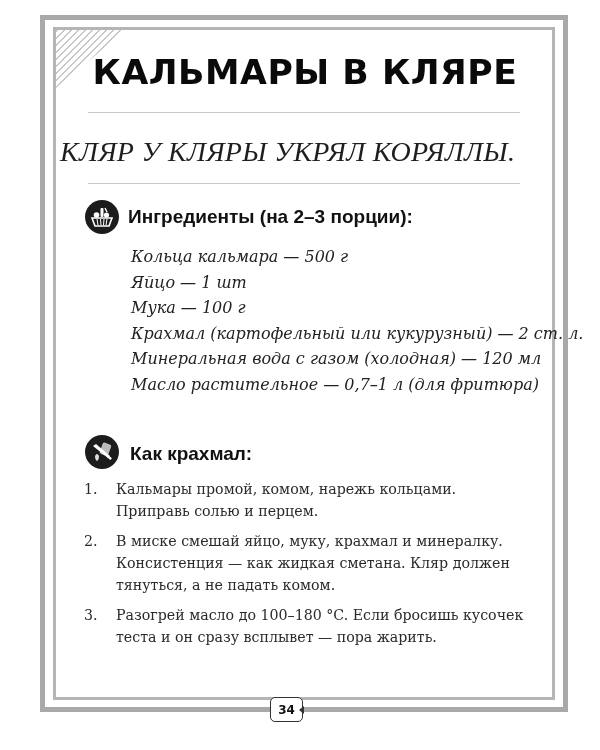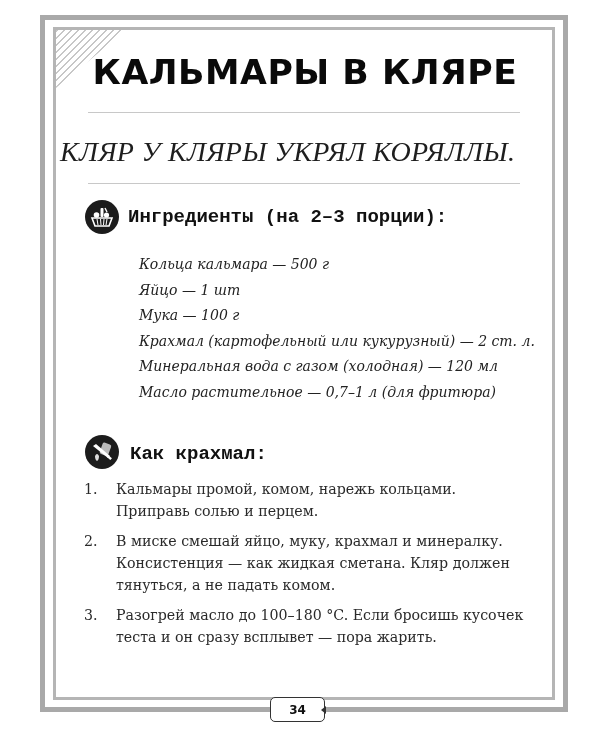--- a/index.html
+++ b/index.html
@@ -33,37 +33,37 @@
       position: absolute; left: 60px; top: 136px; width: 490px; text-align: left;
       font-family: "Liberation Serif", serif; font-style: italic; font-size: 28px; color: #1e1e1e;
       letter-spacing: 0.3px;
     }
     .section-icon {
       position: absolute; width: 34px; height: 34px; border-radius: 50%; background: #1c1c1c;
       display: flex; align-items: center; justify-content: center;
     }
     .section-icon svg { width: 28px; height: 28px; }
     .section-heading {
-      position: absolute; font-family: Liberation Mono, monospace; font-weight: bold;
+      position: absolute; font-family: Liberation Sans, sans-serif; font-weight: bold;
       font-size: 19px; color: #111; margin: 0;
     }
     .ingredients-list {
-      position: absolute; left: 131px; top: 244px; margin: 8px; padding: 0; list-style: none;
-      font-family: "DejaVu Serif", serif; font-style: italic; font-size: 14px; color: #222;
+      position: absolute; left: 131px; top: 244px; margin: 0; padding: 0; list-style: none;
+      font-family: "DejaVu Serif", serif; font-style: italic; font-size: 16px; color: #222;
     }
     .ingredients-list li { height: 25.6px; line-height: 25.6px; white-space: nowrap; }
     .steps-list {
       position: absolute; left: 84px; top: 478px; width: 440px; margin: 0; padding: 0; list-style: none;
       font-family: "DejaVu Serif", serif; font-size: 14.2px; color: #2a2a2a; line-height: 22px;
     }
     .steps-list li { display: flex; margin-bottom: 8px; }
     .step-num { width: 32px; flex: 0 0 32px; }
     .step-text { flex: 1; }
     .page-badge {
-      position: absolute; left: 270px; top: 697px; width: 55px; height: 25px; box-sizing: border-box;
+      position: absolute; left: 270px; top: 697px; width: 33px; height: 25px; box-sizing: border-box;
       background: #fff; border: 1.5px solid #333; border-radius: 5px;
       font-family: "DejaVu Sans", sans-serif; font-weight: bold; font-size: 12px; color: #111;
       display: flex; align-items: center; justify-content: center;
     }
     .page-badge::after {
       content: ""; position: absolute; right: -2px; top: 8px;
       border-top: 4px solid transparent; border-bottom: 4px solid transparent; border-right: 5px solid #333;
     }
   </style>
 </head>

